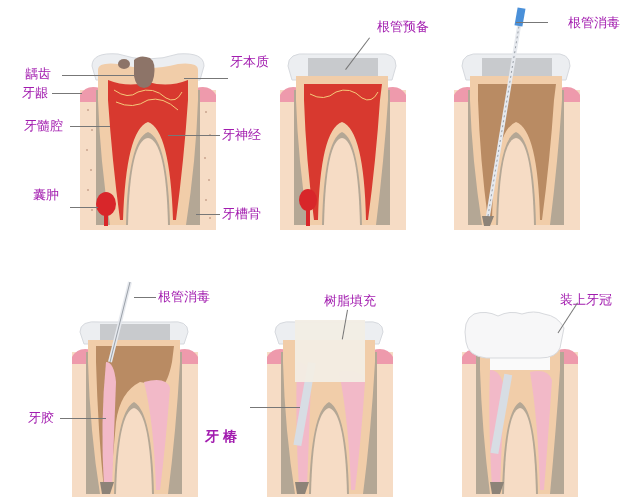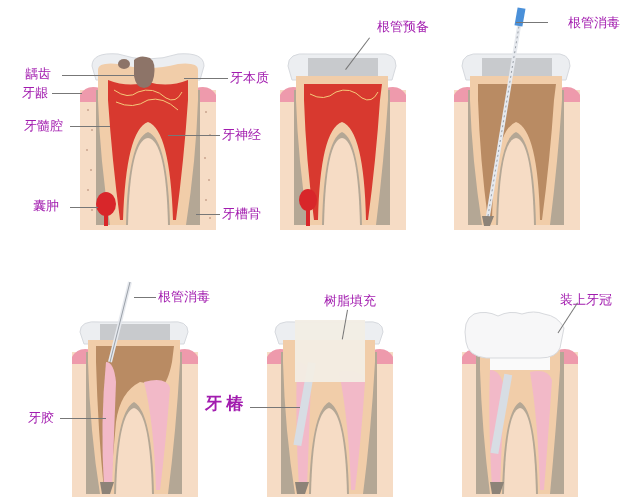--- a/index.html
+++ b/index.html
@@ -1,21 +1,21 @@
 <!DOCTYPE html>
 <html><head>
 <meta charset="utf-8">
 <style>
   html, body { margin:0; padding:0; background:#ffffff; }
   body { width:644px; height:500px; position:relative; overflow:hidden;
          font-family:"DejaVu Serif", serif; }
   .panel { position:absolute; width:140px; height:200px; }
   .panel svg { position:absolute; left:0; top:0; overflow:visible; }
   .label { position:absolute; font-size:13px; color:#a21caf; white-space:nowrap; line-height:14px; }
-  .label.big { font-family:Liberation Serif, serif; font-size:17px; font-weight:bold; }
+  .label.big { font-family:Liberation Sans, sans-serif; font-size:14px; font-weight:bold;margin-top:32px; }
   .leader { position:absolute; height:1px; background:#777; transform-origin:0 0; }
 </style>
 </head>
 <body>
 
 <div class="panel" style="left:78px; top:40px;">
   <svg width="140" height="190">
 
     <rect x="2" y="50" width="136" height="140" fill="#f6dcc5"></rect>
 
@@ -64,23 +64,23 @@
     <rect x="26" y="170" width="4" height="16" fill="#d8262a"></rect>
   </svg>
 </div>
 
 <span class="label" style="left:25px; top:67px;">龋齿</span>
 <div class="leader" style="left:62px; top:75px; width:72px;"></div>
 <span class="label" style="left:22px; top:86px;">牙龈</span>
 <div class="leader" style="left:52px; top:93px; width:30px;"></div>
 <span class="label" style="left:24px; top:119px;">牙髓腔</span>
 <div class="leader" style="left:70px; top:126px; width:40px;"></div>
-<span class="label" style="left:33px; top:200px;font-family:Liberation Mono, monospace;">囊肿</span>
+<span class="label" style="left:33px; top:188px;">囊肿</span>
 <div class="leader" style="left:70px; top:207px; width:28px;"></div>
-<span class="label" style="left:230px; top:71px;text-align:right;">牙本质</span>
+<span class="label" style="left:230px; top:55px;text-align:right;">牙本质</span>
 <div class="leader" style="left:184px; top:78px; width:44px;"></div>
 <span class="label" style="left:222px; top:128px;">牙神经</span>
 <div class="leader" style="left:168px; top:135px; width:52px;"></div>
 <span class="label" style="left:222px; top:207px;">牙槽骨</span>
 <div class="leader" style="left:196px; top:214px; width:24px;"></div>
 
 <div class="panel" style="left:278px; top:40px;">
   <svg width="140" height="190">
     <rect x="2" y="50" width="126" height="140" fill="#f6dcc5"></rect>
     <path d="M2 55 Q8 44 22 48 L22 62 L2 62 Z" fill="#ee9aac"></path>

